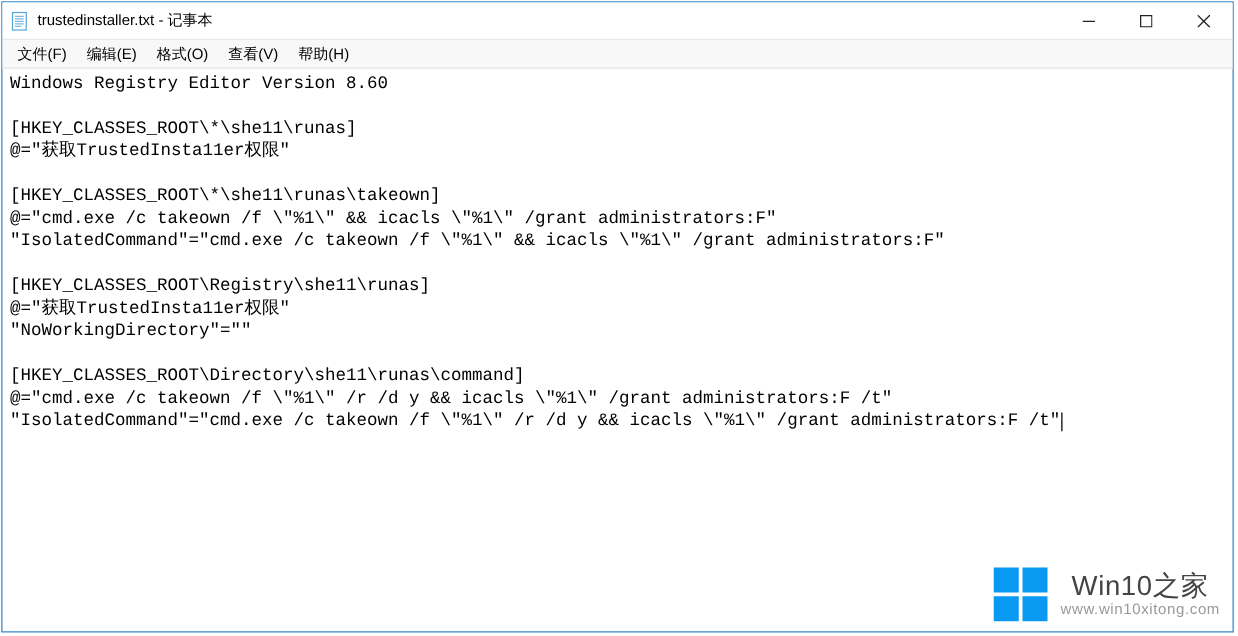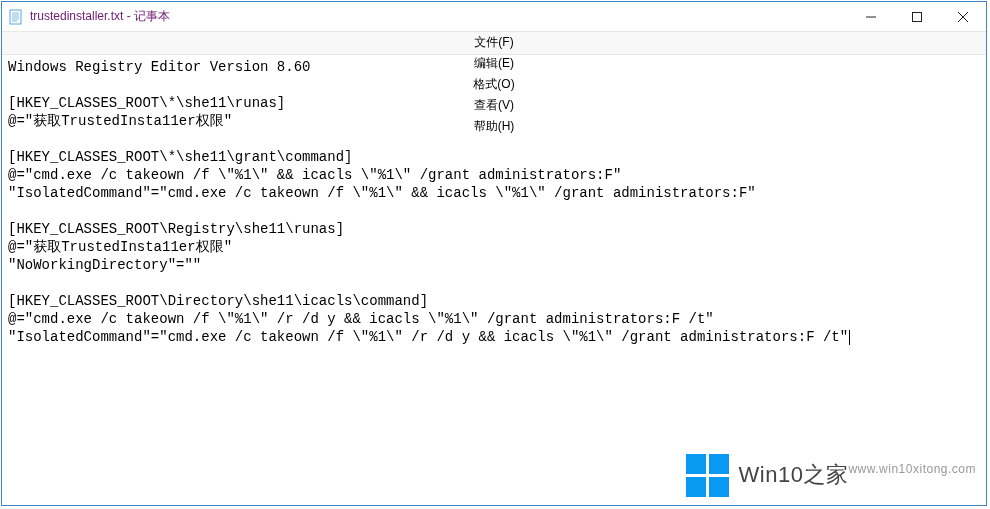--- a/index.html
+++ b/index.html
@@ -38,21 +38,21 @@
   .app-icon {
     width: 16px;
     height: 16px;
     margin-right: 6px;
     display: flex;
     align-items: center;
     justify-content: center;
   }
   .title-text {
     font-size: 12px;
-    color: #701a75;
+    color: #000000;
   }
   .window-controls {
     display: flex;
     height: 100%;
   }
   .win-btn {
     width: 46px;
     height: 100%;
     display: flex;
     align-items: center;
@@ -62,21 +62,20 @@
   .win-btn svg { display:block; }
   .menubar {
     height: 22px;
     display: flex;
     align-items: center;
     padding: 0 4px;
     font-size: 12px;
     color: #000;
     background: #f8f8f8;
     border-bottom: 1px solid #e5e5e5;
-    flex-direction: column;
   }
   .menu-item {
     padding: 2px 8px;
   }
   .editor {
     position: absolute;
     top: 54px;
     left: 2px;
     right: 2px;
     bottom: 2px;
@@ -109,20 +108,21 @@
     display: grid;
     grid-template-columns: repeat(2, 20px);
     grid-template-rows: repeat(2, 20px);
     gap: 3px;
   }
   .wm-logo div {
     background: #0a99f2;
   }
   .wm-text {
     display: flex;
+    flex-direction: column;
     line-height: 1.1;
     text-align: center;
   }
   .wm-text .big {
     font-size: 22px;
     color: #444;
     font-weight: 400;
     letter-spacing: 0.5px;
   }
   .wm-text .small {
@@ -176,29 +176,29 @@
     <span class="menu-item">格式(O)</span>
     <span class="menu-item">查看(V)</span>
     <span class="menu-item">帮助(H)</span>
   </div>
 
   <div class="editor"><span>Windows Registry Editor Version 8.60</span>
 <span></span>
 <span>[HKEY_CLASSES_ROOT\*\she11\runas]</span>
 <span>@="获取TrustedInsta11er权限"</span>
 <span></span>
-<span>[HKEY_CLASSES_ROOT\*\she11\grant\command]</span>
+<span>[HKEY_CLASSES_ROOT\*\she11\runas\takeown]</span>
 <span>@="cmd.exe /c takeown /f \"%1\" &amp;&amp; icacls \"%1\" /grant administrators:F"</span>
 <span>"IsolatedCommand"="cmd.exe /c takeown /f \"%1\" &amp;&amp; icacls \"%1\" /grant administrators:F"</span>
 <span></span>
 <span>[HKEY_CLASSES_ROOT\Registry\she11\runas]</span>
 <span>@="获取TrustedInsta11er权限"</span>
 <span>"NoWorkingDirectory"=""</span>
 <span></span>
-<span>[HKEY_CLASSES_ROOT\Directory\she11\icacls\command]</span>
+<span>[HKEY_CLASSES_ROOT\Directory\she11\runas\command]</span>
 <span>@="cmd.exe /c takeown /f \"%1\" /r /d y &amp;&amp; icacls \"%1\" /grant administrators:F /t"</span>
 <span>"IsolatedCommand"="cmd.exe /c takeown /f \"%1\" /r /d y &amp;&amp; icacls \"%1\" /grant administrators:F /t"</span><span class="caret"></span></div>
 
   <div class="watermark">
     <div class="wm-logo">
       <div></div>
         <div></div>
         <div></div>
         <div></div>
     </div>

